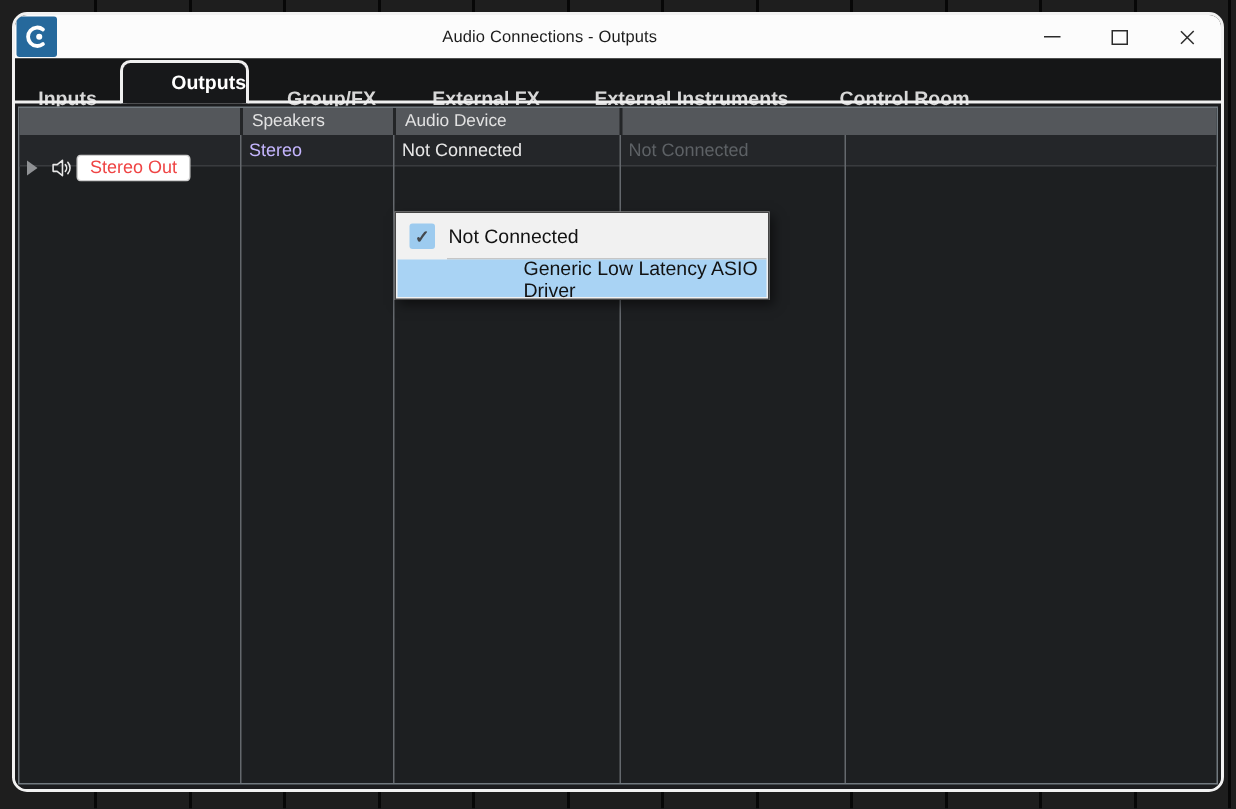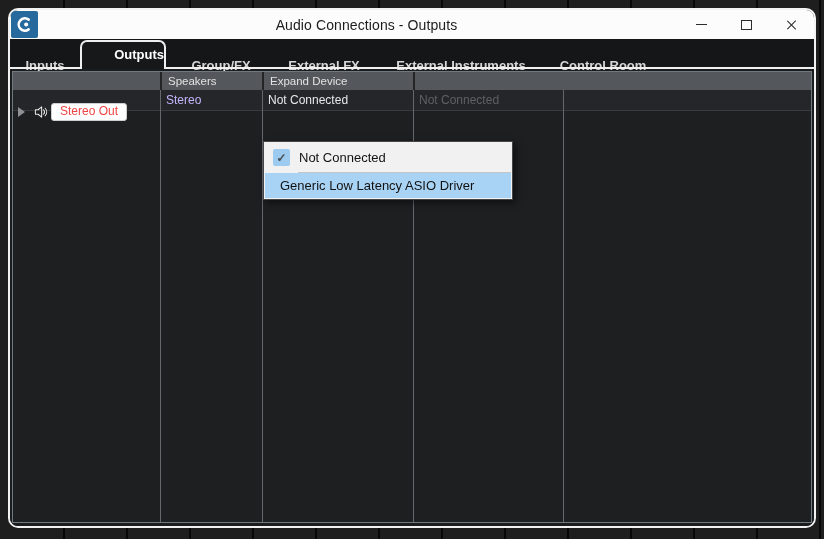--- a/index.html
+++ b/index.html
@@ -18,21 +18,21 @@
   }
   
   .window{
     position:absolute;left:8px;top:8px;width:808px;height:520px;z-index:1;
     box-sizing:border-box;border:2px solid #f2f2f2;border-radius:10px;
     background:#151617;overflow:hidden;display:flex;flex-direction:column;
   }
   .titlebar{height:29px;background:#fcfcfc;display:flex;align-items:center;flex:0 0 auto;}
   .app-icon{width:27px;height:27px;margin:0 0 0 1px;border-radius:2px;background:#26699c;
     display:flex;align-items:center;justify-content:center;flex:0 0 auto;}
-  .title{flex:1;text-align:center;font-size:14px;color:#1c1c1c;letter-spacing:.1px;margin-left:16px;}
+  .title{flex:1;text-align:center;font-size:11px;color:#1c1c1c;letter-spacing:.1px;margin-left:16px;}
   .win-controls{display:flex;height:100%;flex:0 0 auto;}
   .wbtn{width:45px;height:100%;display:flex;align-items:center;justify-content:center;}
   .min-glyph{width:11px;height:1.5px;background:#2b2b2b;display:block;}
   .max-glyph{width:9px;height:8px;border:1.4px solid #2b2b2b;display:block;background:transparent;}
   .x-glyph{width:12px;height:12px;position:relative;display:block;}
   .x-glyph::before,.x-glyph::after{content:"";position:absolute;left:5.3px;top:0;width:1.4px;height:12px;background:#2b2b2b;}
   .x-glyph::before{transform:rotate(45deg);}
   .x-glyph::after{transform:rotate(-45deg);}
   
   .tabbar{height:30px;background:#151617;display:flex;align-items:flex-end;position:relative;flex:0 0 auto;}
@@ -83,21 +83,21 @@
     background:#f1f1f1;border:1px solid #454545;padding:1px;
     box-shadow:3px 3px 7px rgba(0,0,0,.5);
   }
   .menu-item{display:flex;align-items:center;font-size:13px;color:#121212;}
   .mi-first{height:29px;}
   .check-box{width:17px;height:17px;margin-left:8px;background:#9dcbef;border-radius:2px;
     display:flex;align-items:center;justify-content:center;font-size:12px;font-weight:700;color:#44494e;flex:0 0 auto;}
   .mi-first .mi-label{margin-left:9px;}
   .menu-sep{height:1px;background:#c6c6c6;margin-left:33px;}
   .mi-highlight{height:25px;background:#a9d3f4;}
-  .mi-highlight .mi-label{padding-left:15px;}
+  .mi-highlight .mi-label{padding-left:47px;margin-left:37px;}
 </style>
 </head>
 <body>
 
 <div class="backdrop"></div>
 
 <div class="window">
 
   <div class="titlebar">
     <div class="app-icon">
@@ -129,21 +129,21 @@
     <div class="tab t5">Control Room</div>
   </div>
 
   <div class="content">
 
 
     <div class="table">
       <div class="thead">
         <div class="th c1">Bus Name</div>
         <div class="th c2">Speakers</div>
-        <div class="th c3">Expand Device</div>
+        <div class="th c3">Audio Device</div>
         <div class="th c5"></div>
       </div>
 
       <div class="trow">
         <div class="td c1">
           <span class="tri"></span>
           <span class="spk">
             <svg width="16" height="16" viewBox="0 0 20 20">
               <path d="M3 7.2 H6.4 L10.8 3.6 V16.4 L6.4 12.8 H3 Z" fill="none" stroke="#e8e8e8" stroke-width="1.3" stroke-linejoin="round"></path>
               <path d="M13.2 7.2 a4.2 4.2 0 0 1 0 5.6" fill="none" stroke="#e8e8e8" stroke-width="1.3" stroke-linecap="round"></path>

